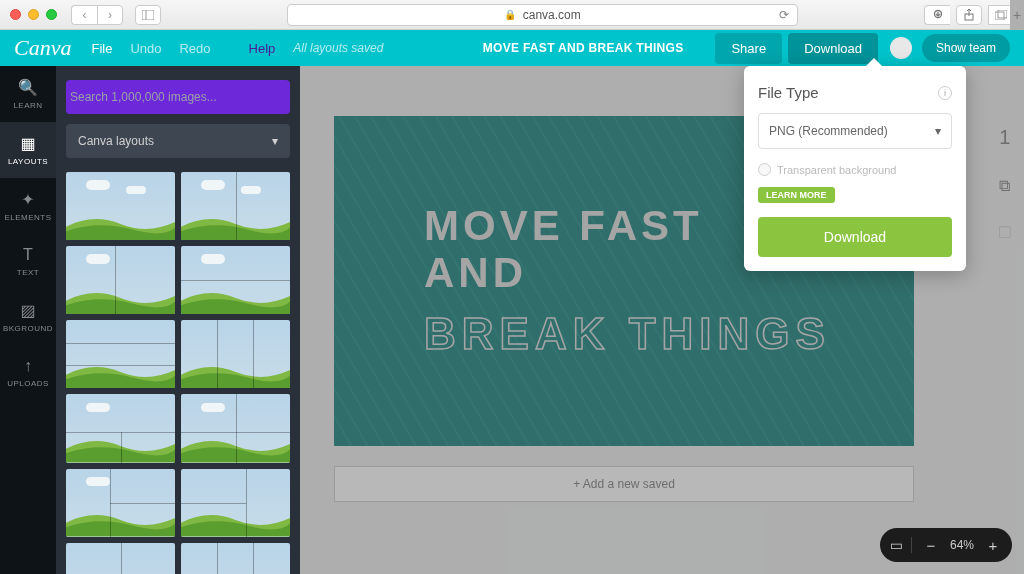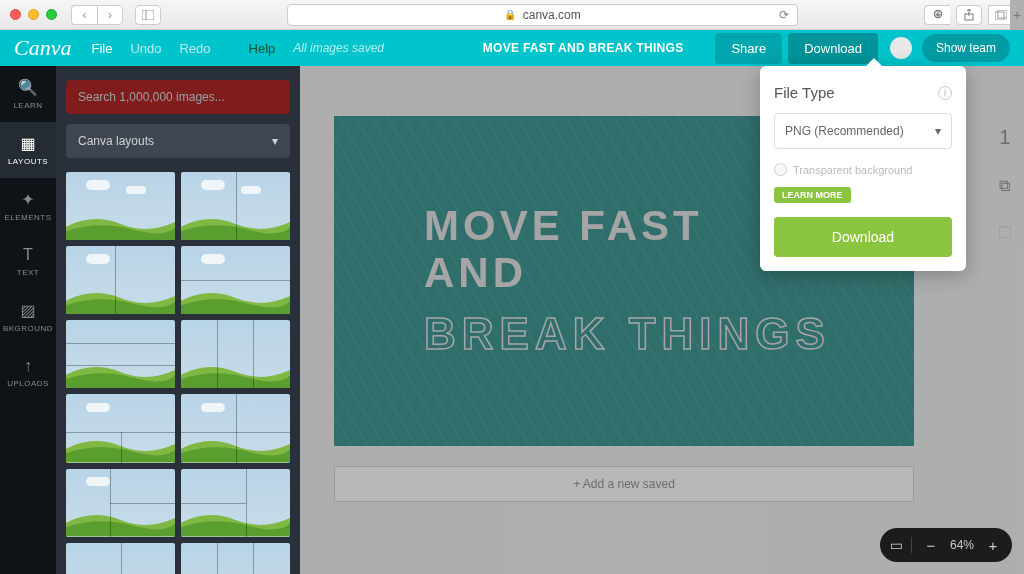--- a/index.html
+++ b/index.html
@@ -20,42 +20,42 @@
     .url-bar { flex: 1; height: 22px; background: #fff; border: 1px solid #ccc; border-radius: 4px; margin: 0 120px; display: flex; align-items: center; justify-content: center; gap: 6px; color: #555; font-size: 12px; position: relative; }
     .url-bar .lock { color: #888; font-size: 10px; }
     .url-bar .refresh { position: absolute; right: 8px; color: #888; font-size: 12px; }
     .right-toolbar { display: flex; gap: 6px; }
     
     
     .top-bar { height: 36px; background: #00c4cc; display: flex; align-items: center; padding: 0 14px; color: #fff; font-size: 13px; }
     .canva-logo { font-family: cursive; font-size: 22px; font-weight: normal; font-style: italic; margin-right: 20px; }
     .menu-items { display: flex; gap: 18px; }
     .menu-item { cursor: pointer; }
-    .menu-item.help { color: #14532d; font-weight: 500; padding-left: 20px; }
+    .menu-item.help { color: #4c1d95; font-weight: 500; padding-left: 20px; }
     .save-status { color: rgba(255,255,255,0.7); font-style: italic; margin-left: 18px; font-size: 12px; }
     .top-spacer { flex: 1; }
     .doc-title { font-weight: bold; font-size: 12px; margin-right: 26px; letter-spacing: 0.3px; }
     .top-btn { background: rgba(0,0,0,0.15); padding: 8px 16px; border-radius: 4px; margin-left: 6px; cursor: pointer; font-size: 13px; }
     .top-btn.download { background: rgba(0,0,0,0.25); position: relative; }
     .avatar { width: 22px; height: 22px; border-radius: 50%; background: #e8e8e8; margin-left: 12px; }
     .show-team { background: rgba(0,0,0,0.2); padding: 7px 14px; border-radius: 14px; margin-left: 10px; font-size: 12px; }
     
     
     .main { display: flex; height: calc(100% - 66px); position: relative; }
     
     
     .nav-rail { width: 56px; background: #0e1318; display: flex; flex-direction: column; color: #868a8f; }
     .nav-item { display: flex; flex-direction: column; align-items: center; padding: 12px 0; gap: 4px; cursor: pointer; }
     .nav-item.active { background: #252b33; color: #fff; }
     .nav-icon { font-size: 16px; }
     .nav-label { font-size: 8px; letter-spacing: 0.5px; }
     
     
     .side-panel { width: 244px; background: #293039; padding: 14px 10px; overflow: hidden; }
-    .search-box { width: 100%; height: 34px; background: #7f1d1d; border: none; border-radius: 4px; padding: 0 12px; color: #aaa; font-size: 12px; margin-bottom: 10px; }
+    .search-box { width: 100%; height: 34px; background: #6d28d9; border: none; border-radius: 4px; padding: 0 4px; color: #aaa; font-size: 12px; margin-bottom: 10px; }
     .search-box::placeholder { color: #9aa0a8; }
     .layout-select { width: 100%; height: 34px; background: #3e4652; border-radius: 4px; padding: 0 12px; color: #d0d0d0; font-size: 12px; display: flex; align-items: center; justify-content: space-between; margin-bottom: 14px; cursor: pointer; }
     .layout-grid { display: grid; grid-template-columns: 1fr 1fr; gap: 6px; }
     .layout-thumb { aspect-ratio: 16/10; border-radius: 2px; overflow: hidden; position: relative; cursor: pointer; }
     .thumb-sky { position: absolute; inset: 0; background: linear-gradient(#b8d4e8, #c8dce8); }
     .thumb-ground { position: absolute; bottom: 0; left: 0; right: 0; height: 40%; }
     .thumb-cloud { position: absolute; background: #f0f5f8; border-radius: 8px; }
     .thumb-divider-v { position: absolute; top: 0; bottom: 0; width: 1px; background: rgba(0,0,0,0.3); }
     .thumb-divider-h { position: absolute; left: 0; right: 0; height: 1px; background: rgba(0,0,0,0.3); }
     
@@ -68,21 +68,21 @@
     
     
     .right-rail { position: absolute; right: 12px; top: 60px; display: flex; flex-direction: column; align-items: center; gap: 28px; color: #888; }
     .page-num { font-size: 20px; font-weight: 300; color: #888; }
     .rail-icon { font-size: 16px; cursor: pointer; }
     
     
     .overlay { position: absolute; inset: 0; background: rgba(60,60,60,0.35); pointer-events: none; }
     
     
-    .download-popup { position: absolute; top: 0; right: 58px; width: 206px; background: #fff; border-radius: 6px; box-shadow: 0 4px 20px rgba(0,0,0,0.25); padding: 18px 14px 14px; z-index: 100; }
+    .download-popup { position: absolute; top: 0; right: 58px; width: 222px; background: #fff; border-radius: 6px; box-shadow: 0 4px 20px rgba(0,0,0,0.25); padding: 18px 14px 14px; z-index: 100; }
     .download-popup::before { content: ""; position: absolute; top: -8px; right: 84px; border: 8px solid transparent; border-bottom-color: #fff; border-top: none; }
     .popup-title { font-size: 15px; color: #555; margin-bottom: 12px; display: flex; justify-content: space-between; align-items: center; }
     .popup-info { width: 14px; height: 14px; border: 1px solid #ccc; border-radius: 50%; font-size: 9px; color: #aaa; display: flex; align-items: center; justify-content: center; cursor: pointer; }
     .file-select { width: 100%; height: 36px; border: 1px solid #ddd; border-radius: 4px; padding: 0 10px; display: flex; align-items: center; justify-content: space-between; color: #666; font-size: 12px; margin-bottom: 14px; cursor: pointer; }
     .transparent-opt { display: flex; align-items: center; gap: 6px; color: #bbb; font-size: 11px; margin-bottom: 8px; }
     .transparent-opt input { pointer-events: none; }
     .learn-more { display: inline-block; background: #8bc540; color: #fff; font-size: 9px; font-weight: bold; padding: 3px 8px; border-radius: 3px; margin-bottom: 14px; }
     .download-btn { width: 100%; height: 40px; background: #8bc540; color: #fff; border: none; border-radius: 4px; font-size: 14px; cursor: pointer; }
     
     
@@ -145,21 +145,21 @@
 <div class="new-tab">+</div>
 
 <div class="top-bar">
   <div class="canva-logo">Canva</div>
   <div class="menu-items">
     <span class="menu-item">File</span>
     <span class="menu-item" style="color:rgba(255,255,255,0.7)">Undo</span>
     <span class="menu-item" style="color:rgba(255,255,255,0.7)">Redo</span>
     <span class="menu-item help">Help</span>
   </div>
-  <span class="save-status">All images saved</span>
+  <span class="save-status">All layouts saved</span>
   <div class="top-spacer"></div>
   <span class="doc-title">MOVE FAST AND BREAK THINGS</span>
   <span class="top-btn">Share</span>
   <span class="top-btn download">Download</span>
   <div class="avatar"></div>
   <span class="show-team">Show team</span>
 </div>
 
 <div class="main">
 

